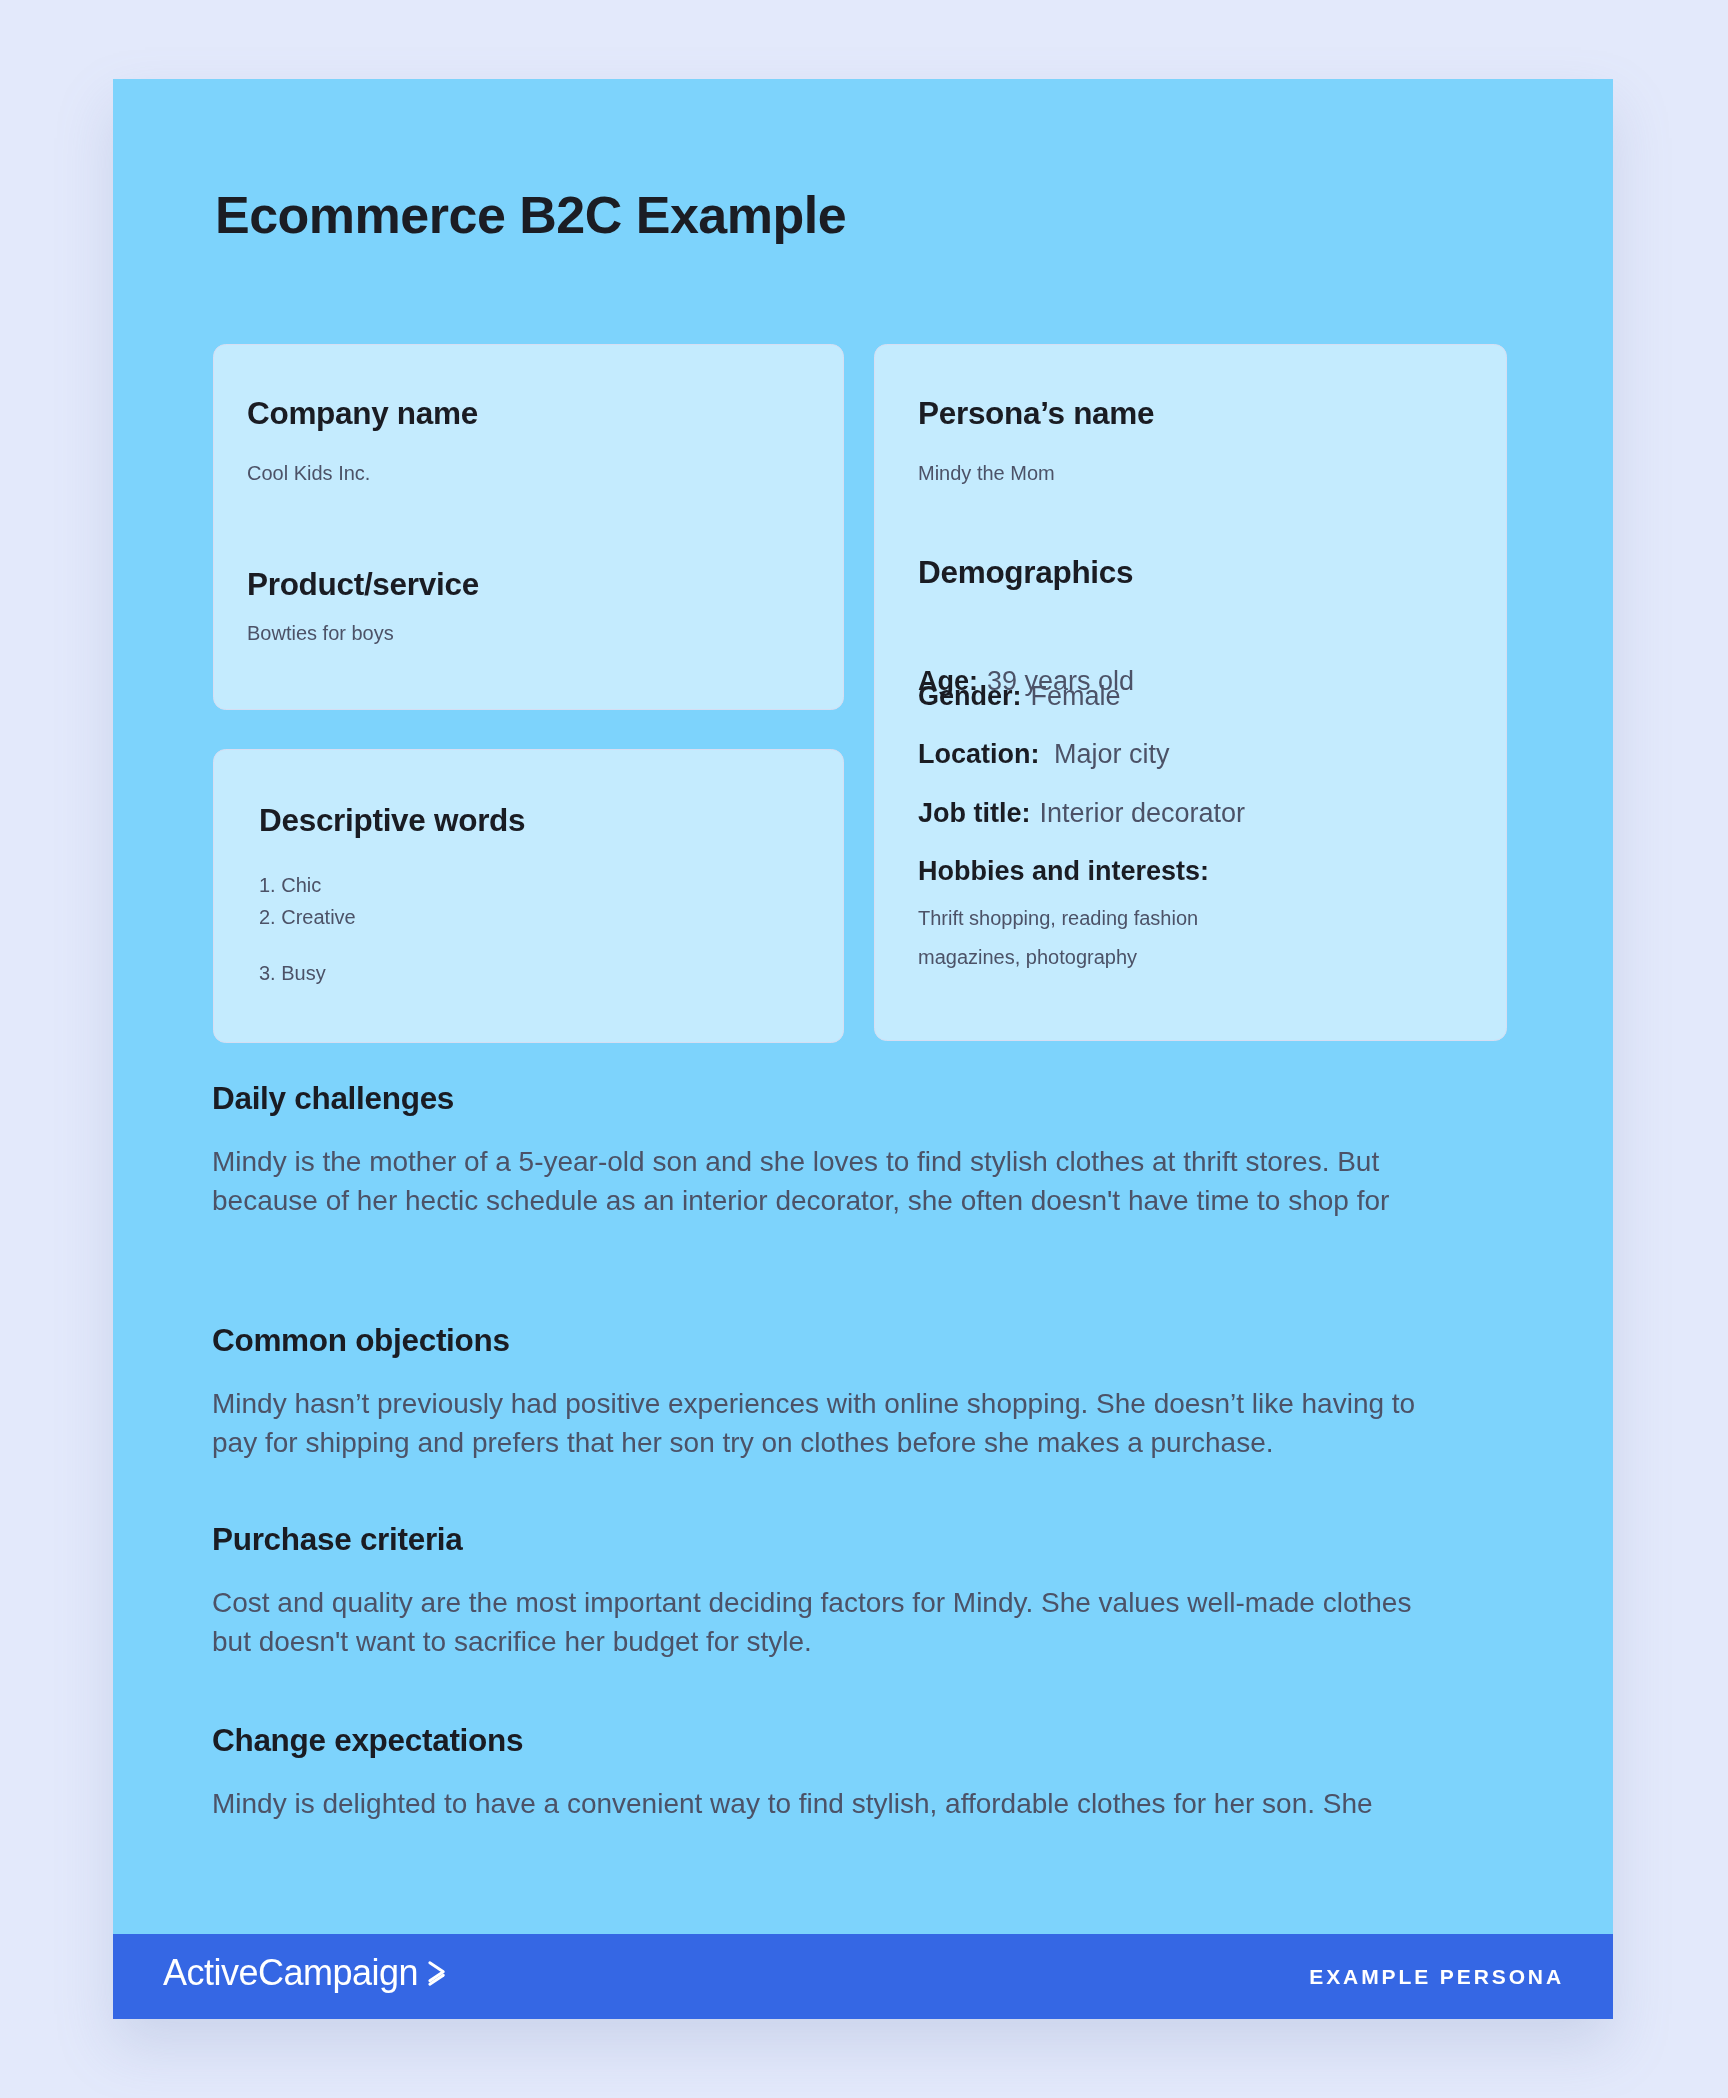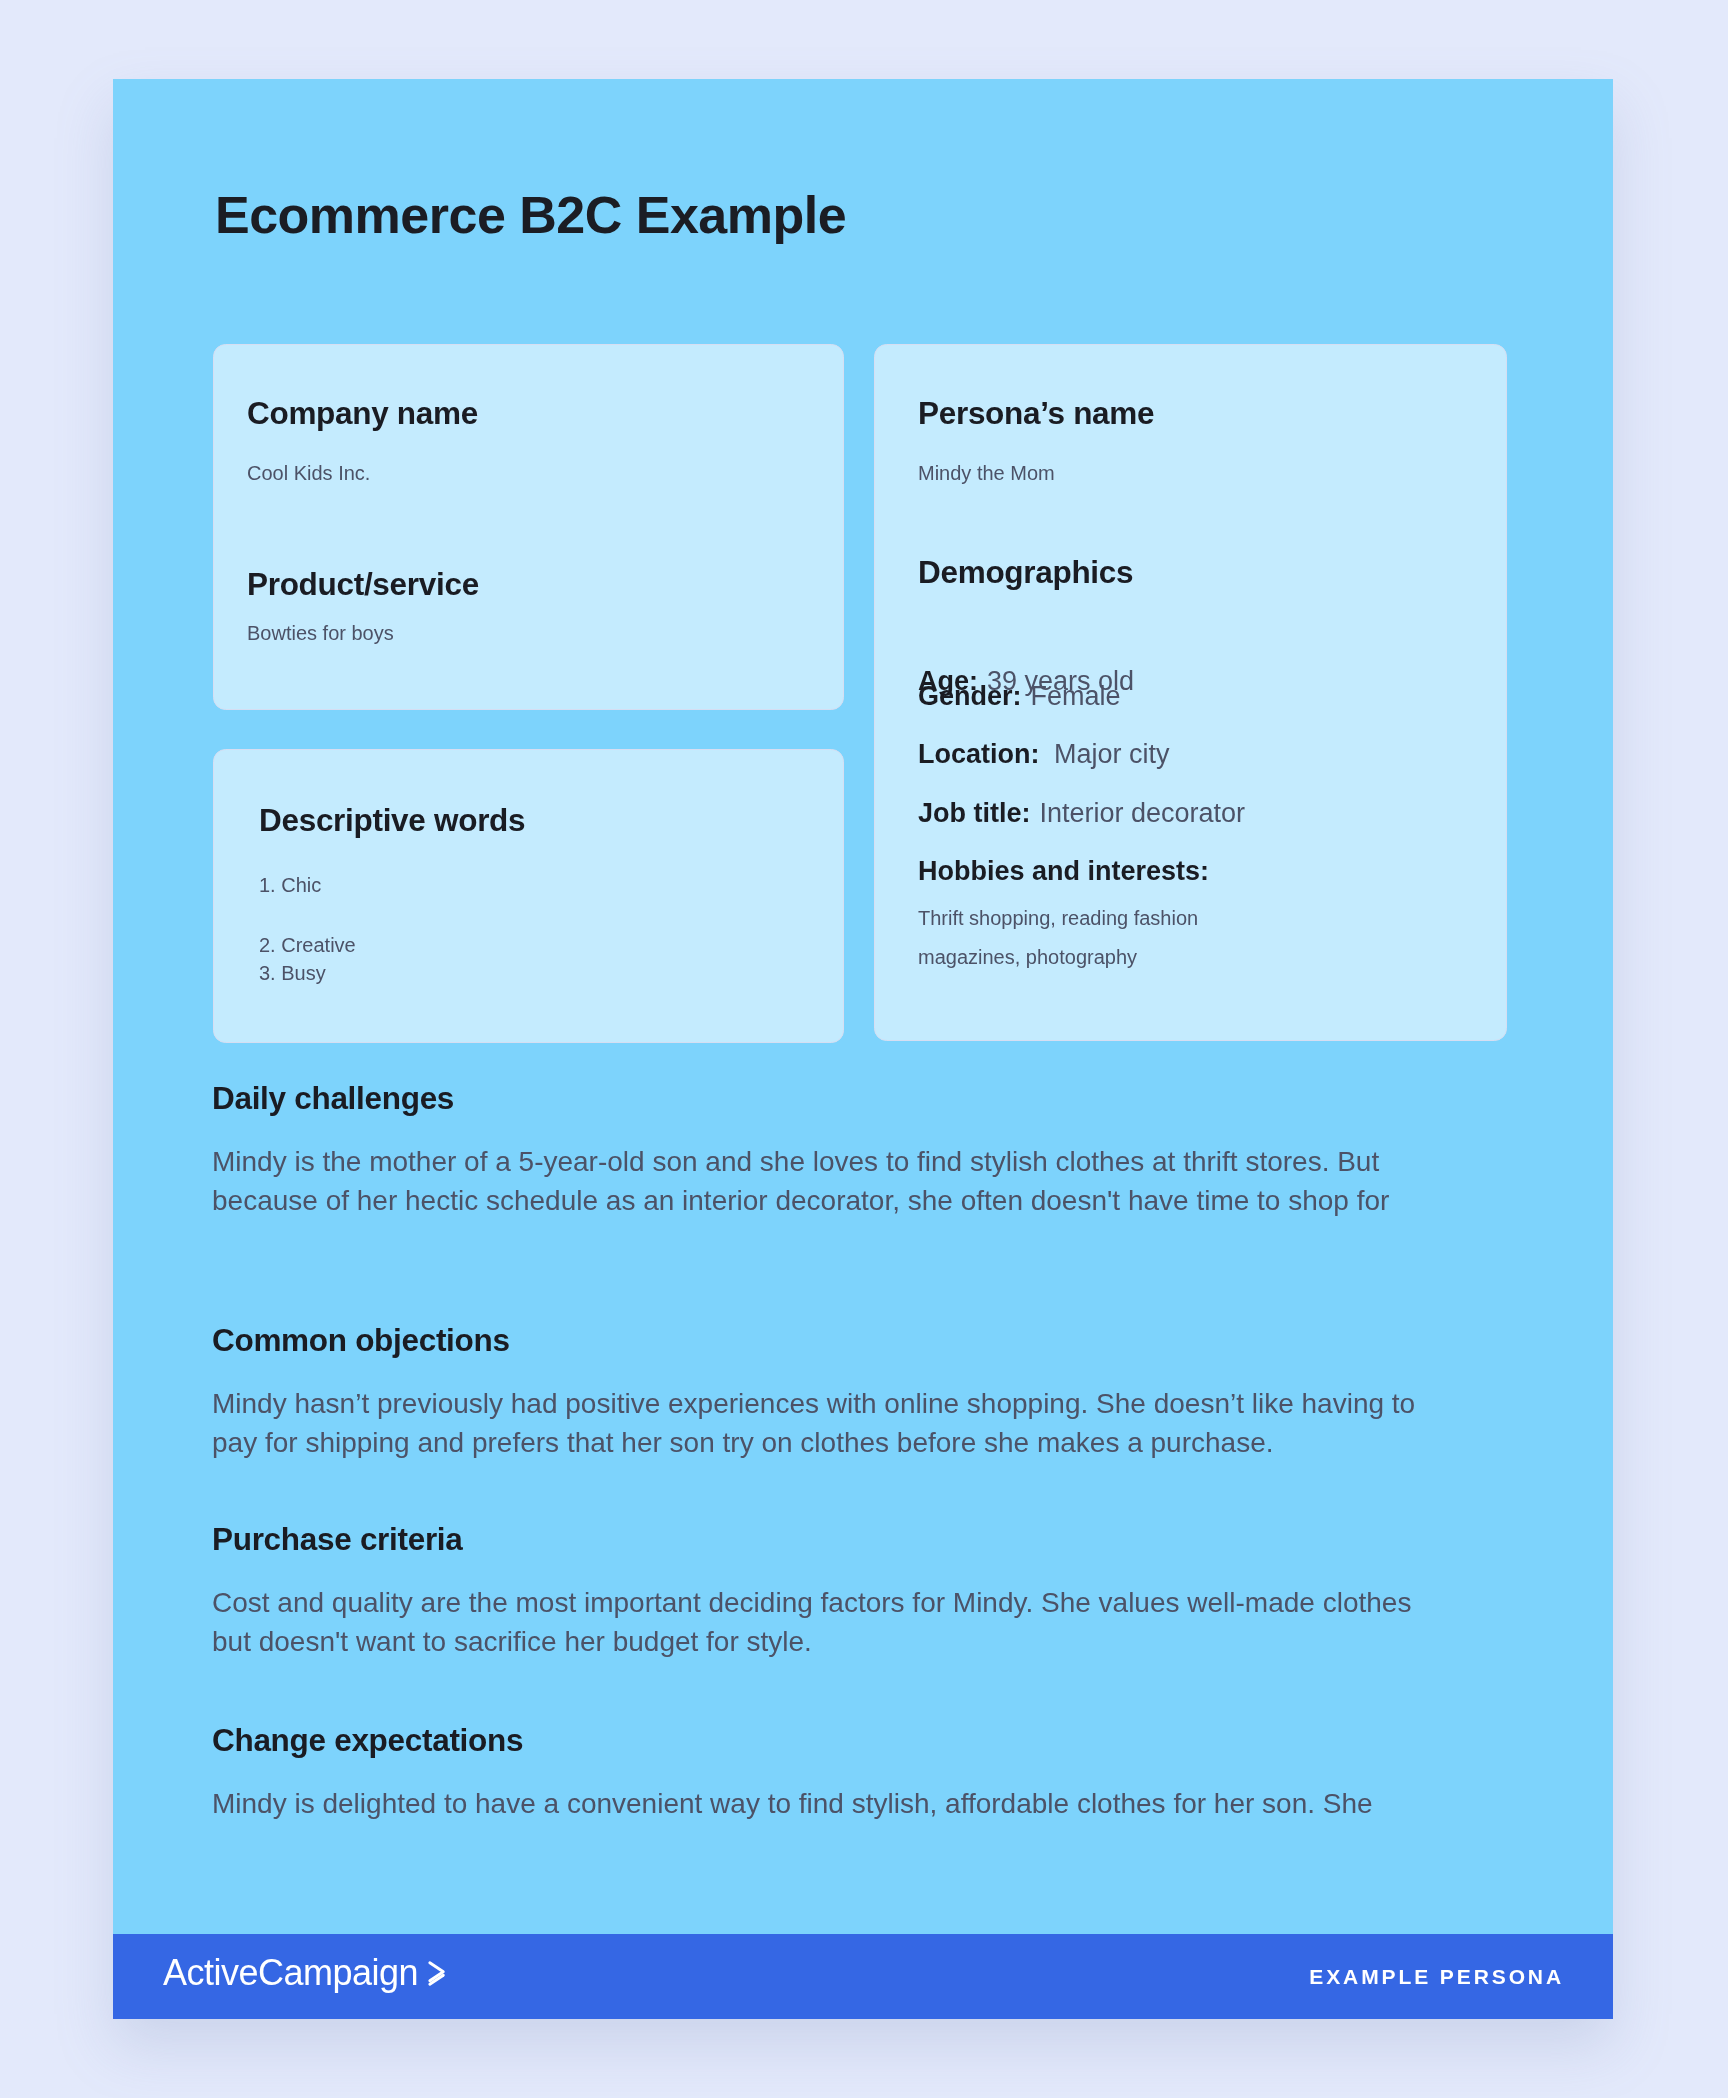--- a/index.html
+++ b/index.html
@@ -52,21 +52,21 @@
   <div class="card" style="left:100px; top:265px; width:631px; height:366px;">
     <div class="abs h" style="left:33px; top:50px;">Company name</div>
     <div class="abs v" style="left:33px; top:117px;">Cool Kids Inc.</div>
     <div class="abs h" style="left:33px; top:221px;">Product/service</div>
     <div class="abs v" style="left:33px; top:277px;">Bowties for boys</div>
   </div>
 
   <div class="card" style="left:100px; top:670px; width:631px; height:294px;padding-left:48px;">
     <div class="abs h" style="left:45px; top:52px;">Descriptive words</div>
     <div class="abs v" style="left:45px; top:124px;">1. Chic</div>
-    <div class="abs v" style="left:45px; top:184px;text-align:right;">2. Creative</div>
+    <div class="abs v" style="left:45px; top:156px;text-align:right;">2. Creative</div>
     <div class="abs v" style="left:45px; top:212px;">3. Busy</div>
   </div>
 
   <div class="card" style="left:761px; top:265px; width:633px; height:697px;">
     <div class="abs h" style="left:43px; top:50px;">Persona’s name</div>
     <div class="abs v" style="left:43px; top:117px;">Mindy the Mom</div>
     <div class="abs h" style="left:43px; top:209px;">Demographics</div>
 
     <div class="abs" style="left:43px; top:277px;margin-top:44px;">
       <span class="lbl">Age:</span><span class="val">39 years old</span>

